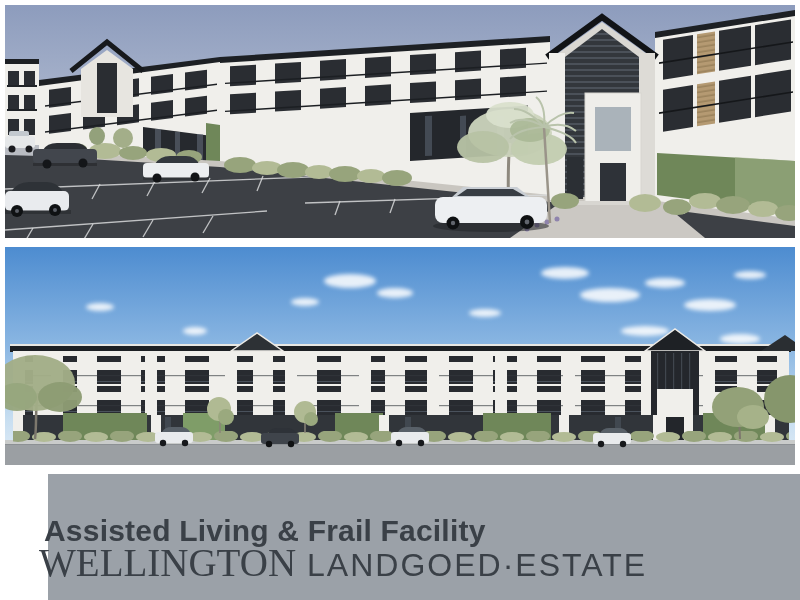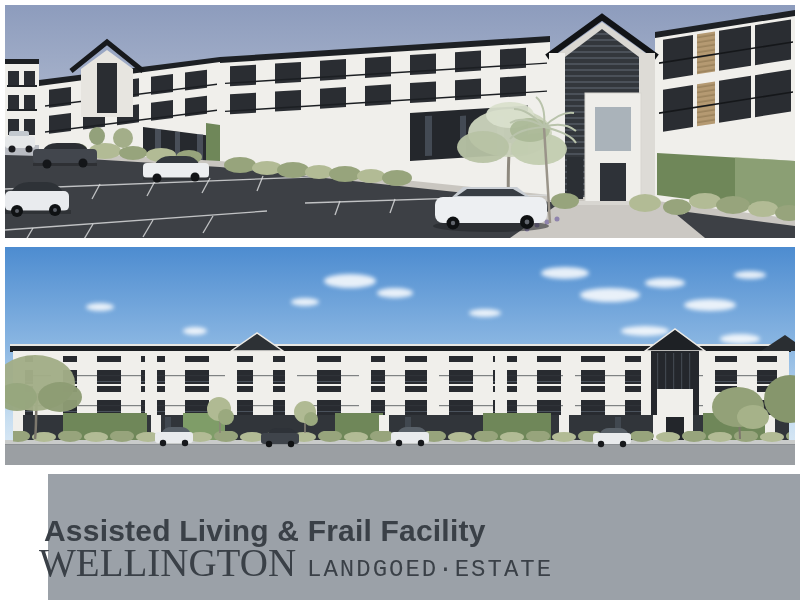--- a/index.html
+++ b/index.html
@@ -14,21 +14,21 @@
         font-family:"Liberation Sans",sans-serif;}
   figure{margin:0;position:absolute;overflow:hidden;}
   .panel-top{left:5px;top:5px;width:790px;height:233px;}
   .panel-middle{left:5px;top:247px;width:790px;height:218px;}
   .panel-top svg,.panel-middle svg{display:block;width:100%;height:100%;}
   .banner{position:absolute;left:0;top:474px;width:800px;height:126px;background:var(--banner_bg);margin-left:48px;}
   .banner-sub{position:absolute;left:-4px;top:40px;font-weight:700;font-size:30px;
       letter-spacing:.2px;color:var(--banner_text);white-space:nowrap;}
   .banner-title{position:absolute;left:-9px;top:66px;color:var(--banner_text);white-space:nowrap;}
   .t-serif{font-family:"Liberation Serif",serif;font-size:39px;letter-spacing:0;}
-  .t-sans{font-family:Liberation Mono, monospace;font-size:24px;letter-spacing:2px;margin-left:11px;}
+  .t-sans{font-family:Liberation Sans, sans-serif;font-size:32px;letter-spacing:2px;margin-left:11px;}
   .c-wall{fill:var(--wall_white)} .c-roof{fill:var(--roof_dark)} .c-win{fill:var(--window_dark)}
   .c-accent{fill:var(--accent_green)} .c-accent2{fill:var(--accent_green_bright)}
   .c-hedge{fill:var(--hedge_green)} .c-hedgeL{fill:var(--hedge_green_light)}
   .c-asphalt{fill:var(--asphalt)} .c-road{fill:var(--road_gray)}
   .pline{stroke:#d8d9db;stroke-width:1.3;fill:none;opacity:.85;}
 </style>
 </head>
 <body>
 
 <div class="page">

